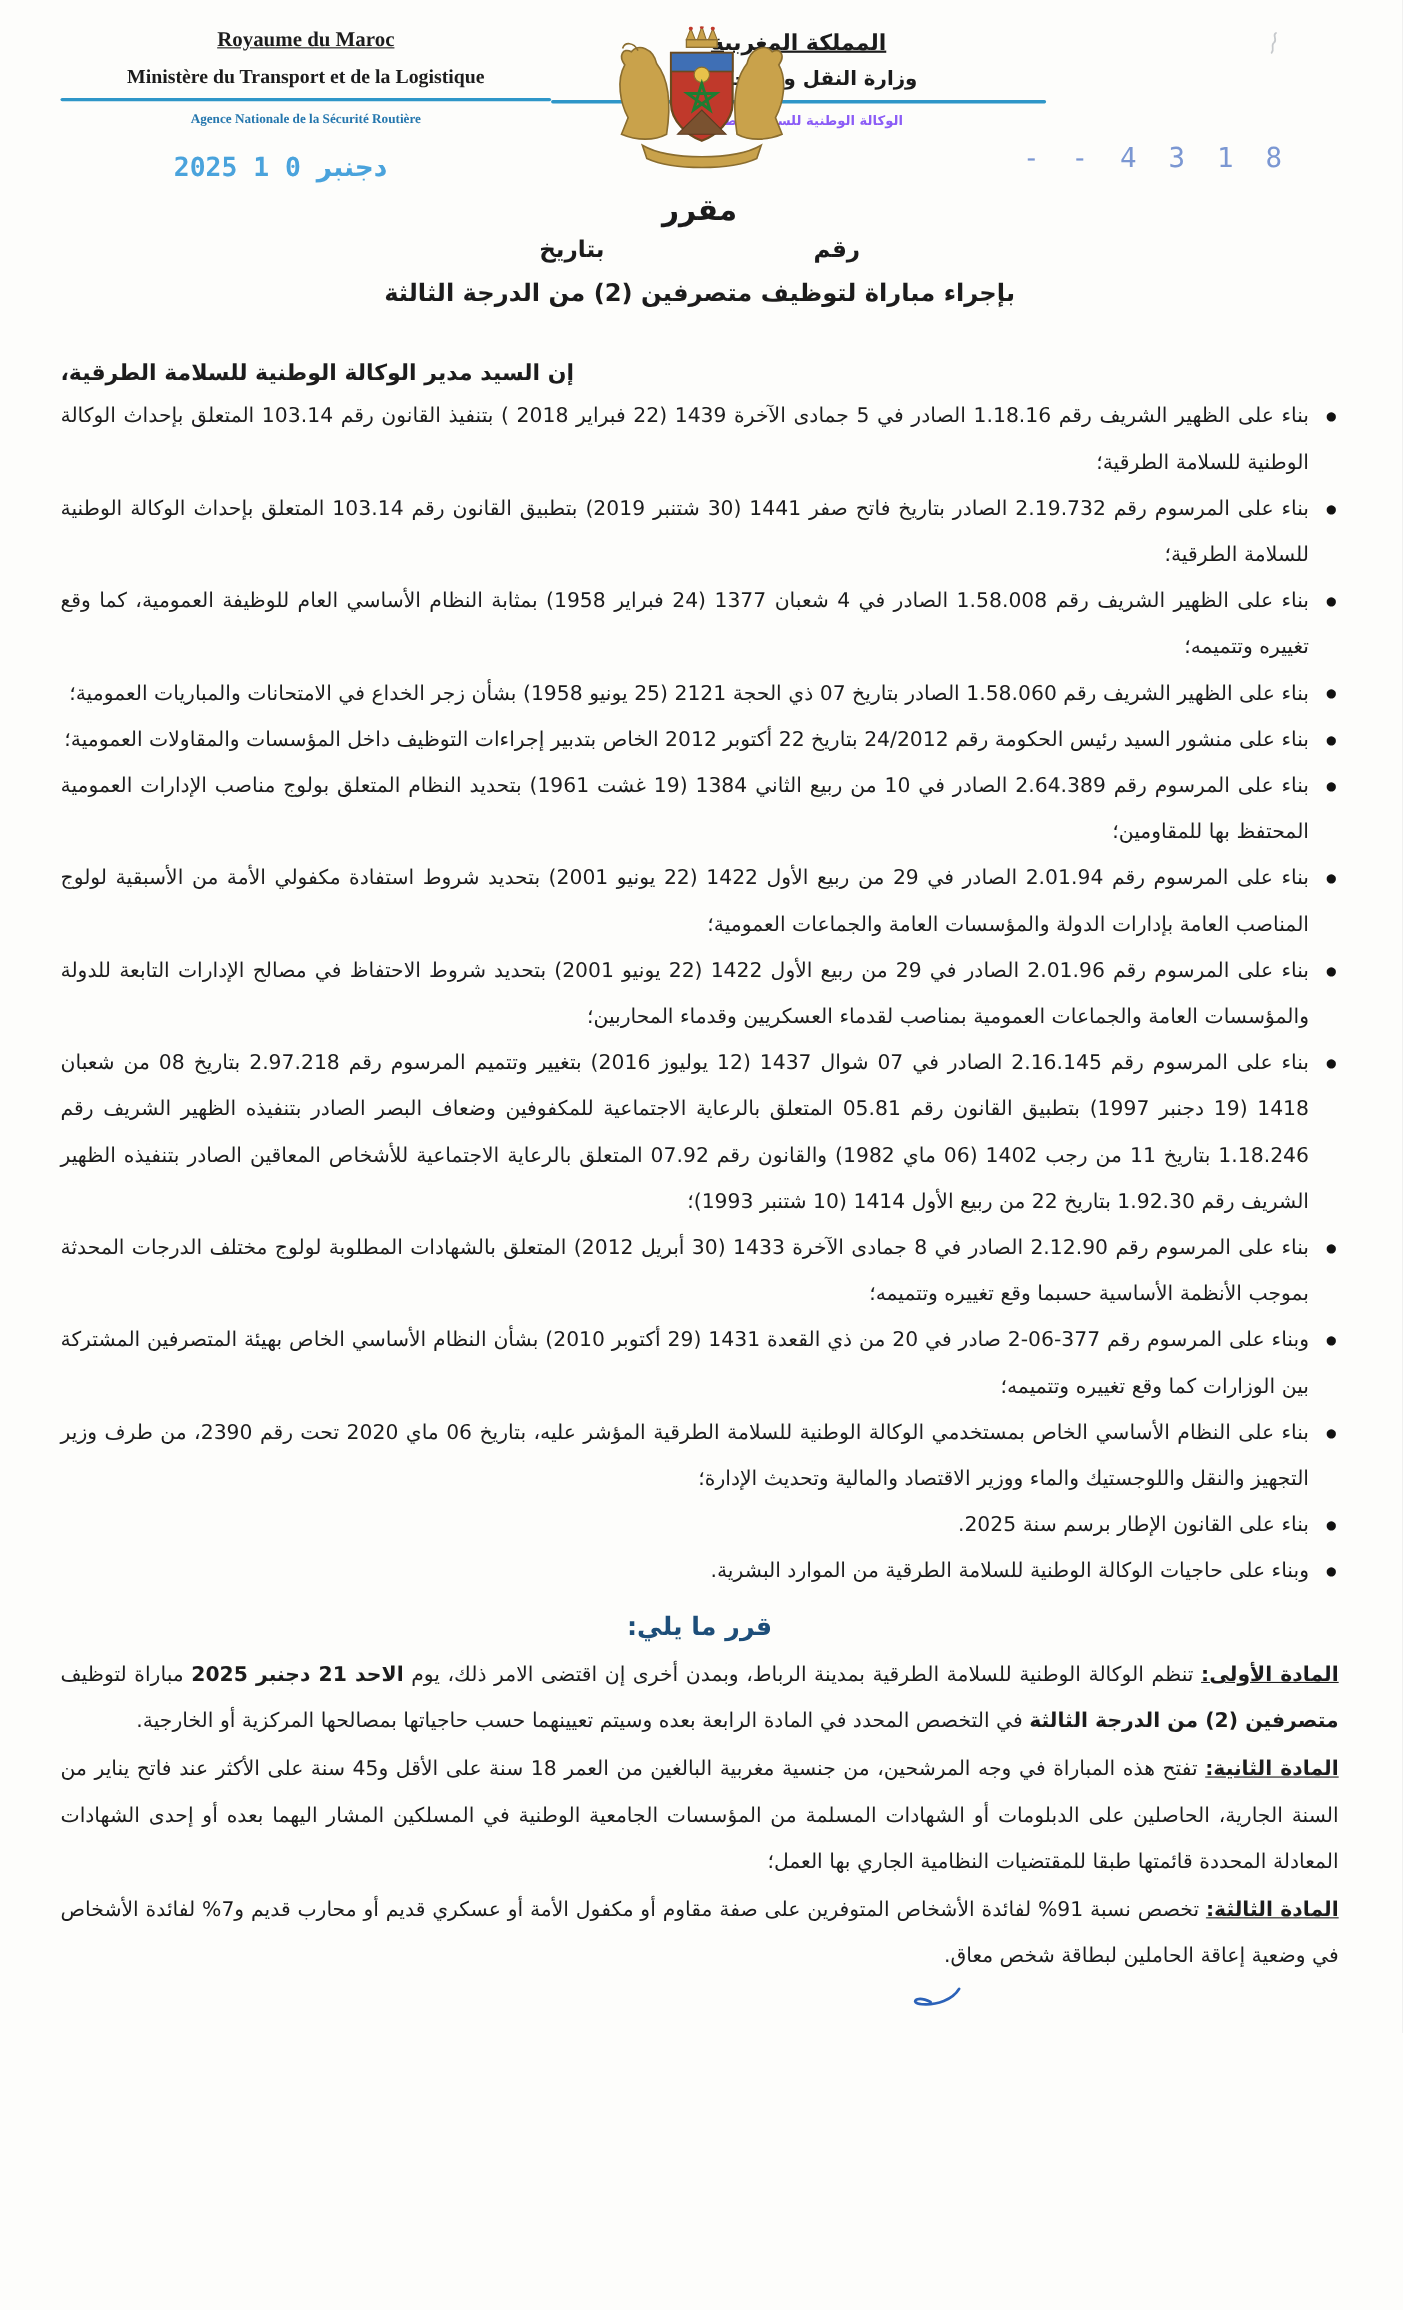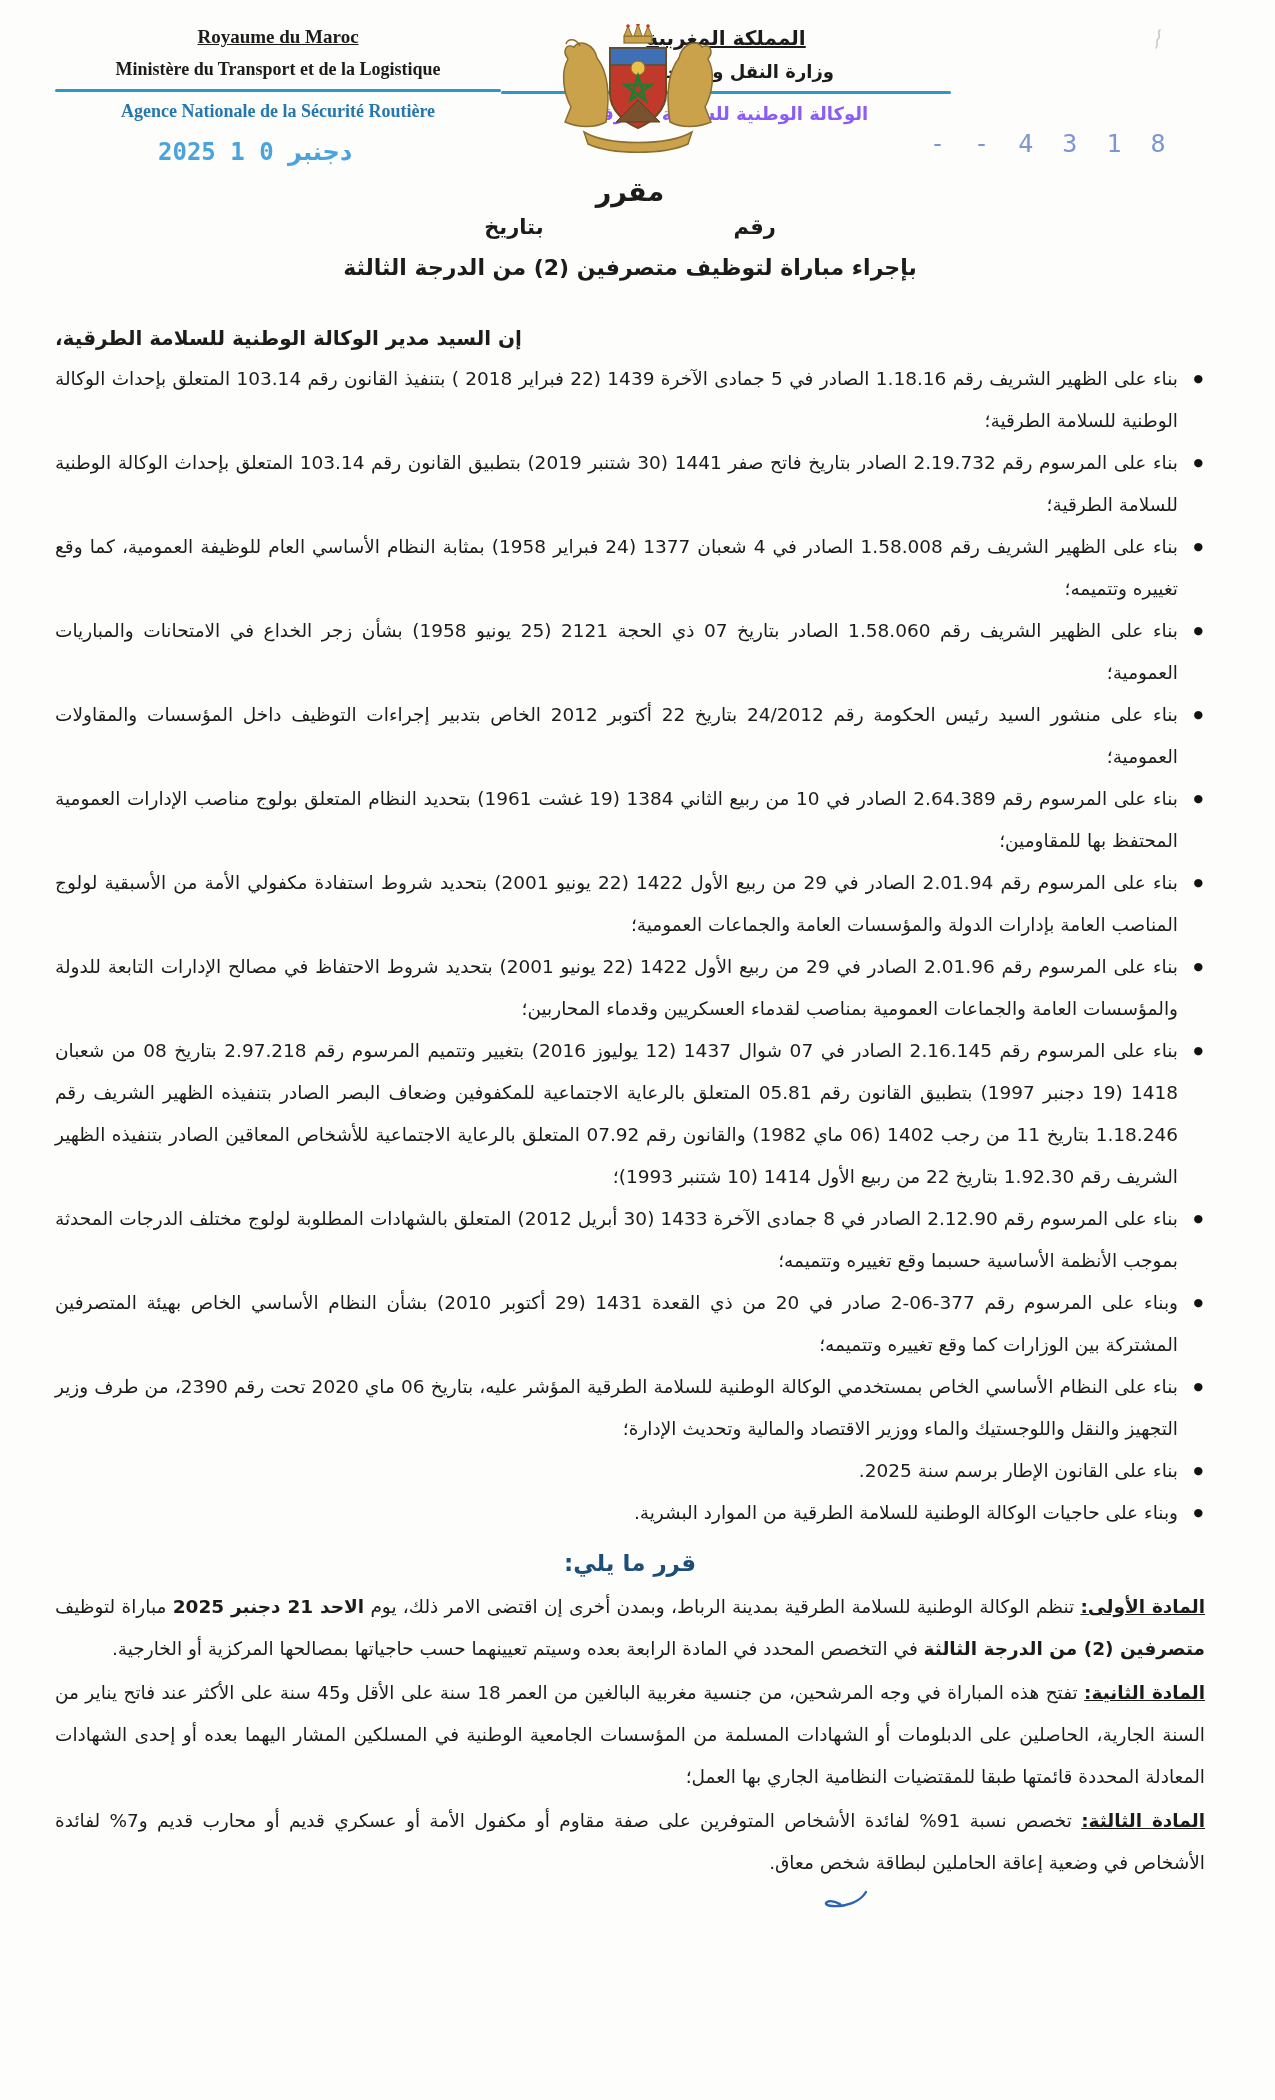--- a/index.html
+++ b/index.html
@@ -14,38 +14,38 @@
   }
   
   .header{position:absolute;top:26px;left:55px;right:38px;display:flex;justify-content:flex-start;}
   .hdr-block{text-align:center;}
   .hdr-fr{width:446px;font-family:"Liberation Serif",serif;}
   .hdr-ar{width:450px;direction:rtl;}
   .hdr-l1{font-size:19px;font-weight:bold;text-decoration:underline;}
   .hdr-ar .hdr-l1{font-size:20px;}
   .hdr-l2{font-size:18px;font-weight:bold;margin-top:11px;}
   .hdr-rule{height:3px;margin-top:9px;border-radius:2px;}
-  .hdr-l3{font-size:18px;font-weight:bold;margin-top:9px;}
+  .hdr-l3{font-size:12px;font-weight:bold;margin-top:9px;}
   
   .logo{position:absolute;top:24px;left:50%;transform:translateX(-50%);width:184px;height:136px;}
   
   .stamp-date{
     position:absolute;top:138px;left:158px;
     font-family:"DejaVu Sans Mono",monospace;
     font-size:24px;font-weight:bold;direction:ltr;
     letter-spacing:1px;white-space:nowrap;
   }
   .stamp-number{
     position:absolute;top:129px;left:930px;
     font-family:"DejaVu Sans Mono",monospace;
     font-size:25px;direction:ltr;letter-spacing:7px;white-space:nowrap;
   }
   .corner-mark{position:absolute;top:26px;left:1146px;opacity:.55;}
   
-  .content{position:absolute;top:176px;left:55px;right:70px;}
+  .content{position:absolute;top:176px;left:55px;right:58px;}
   .doc-type{text-align:center;font-size:27px;font-weight:bold;}
   .num-date-row{display:flex;direction:rtl;justify-content:center;gap:190px;
     font-size:21px;font-weight:bold;margin-top:8px;}
   .subject{text-align:center;font-size:22px;font-weight:bold;margin-top:16px;direction:rtl;}
   .intro{direction:rtl;text-align:left;font-size:20px;font-weight:bold;margin-top:46px;}
   .preamble{direction:rtl;margin-top:8px;font-size:18.5px;line-height:42px;}
   .bullet{position:relative;padding-right:27px;text-align:justify;text-align-last:right;}
   .bullet::before{content:"●";position:absolute;right:2px;top:0;font-size:11px;line-height:42px;color:#111;}
   .decision-heading{text-align:center;font-size:23px;font-weight:bold;margin-top:16px;direction:rtl;}
   .articles{direction:rtl;font-size:18.5px;line-height:42px;margin-top:10px;}

